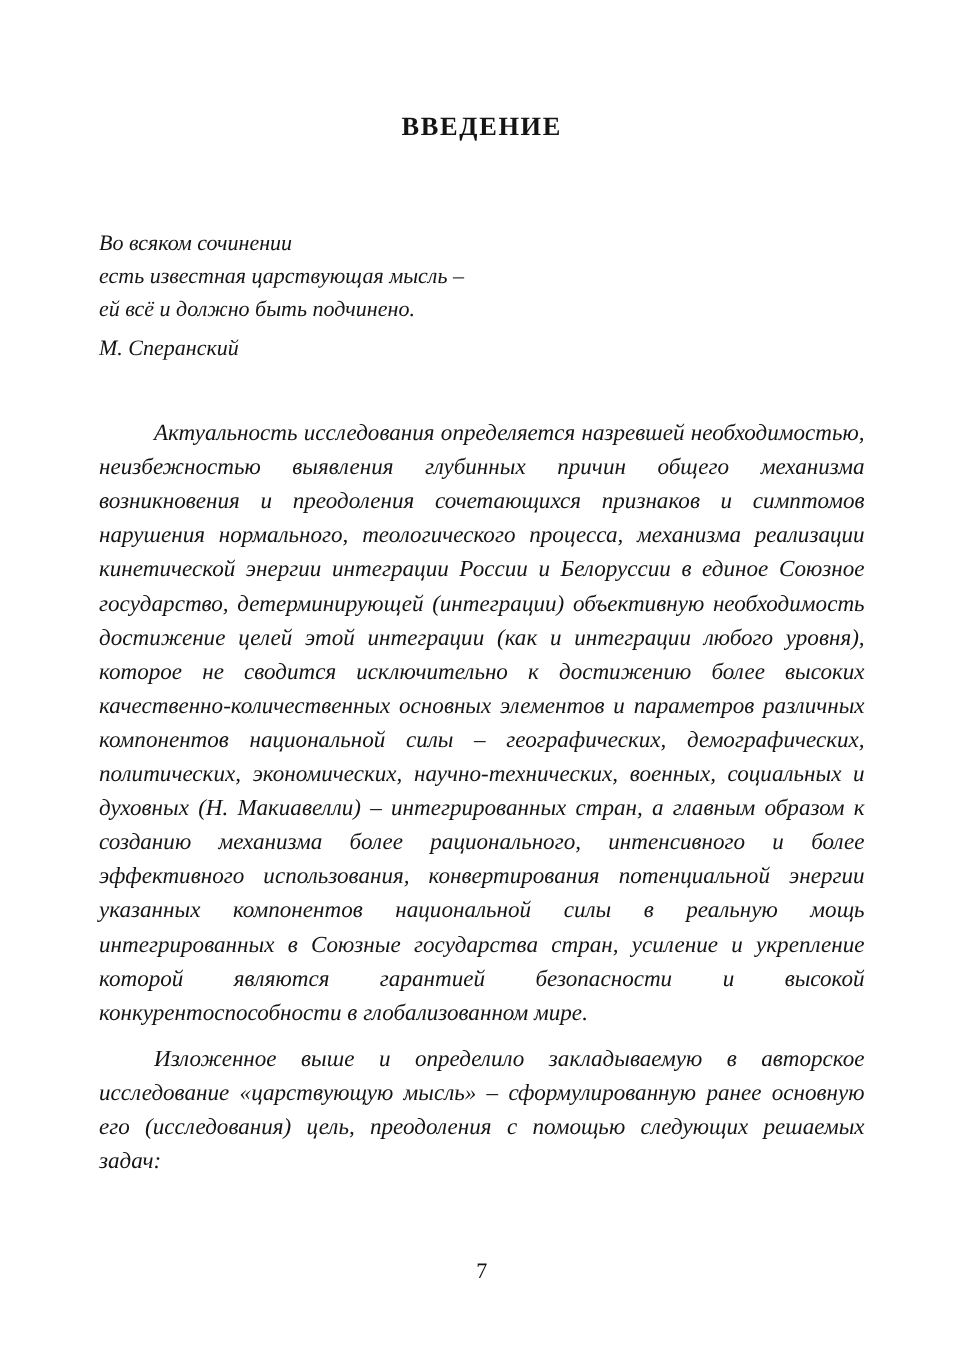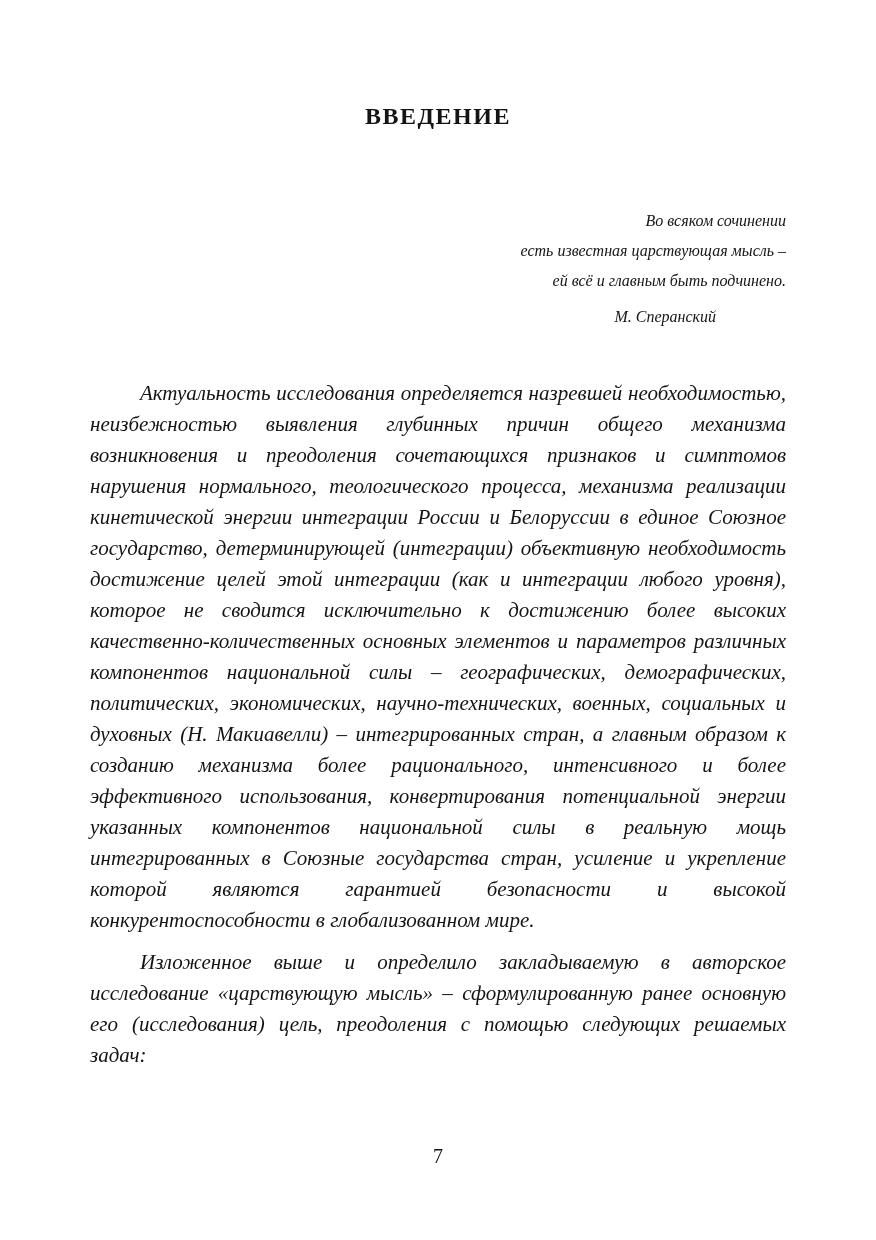--- a/index.html
+++ b/index.html
@@ -23,23 +23,22 @@
   .chapter-title {
     margin: 0;
     padding-top: 103px;
     text-align: center;
     font-size: 24px;
     font-weight: bold;
     letter-spacing: 1.5px;
   }
   .epigraph {
     margin-top: 76px;
-    text-align: right;
     font-style: italic;
-    font-size: 16px;
+    font-size: 20px;
     line-height: 30px;
   }
   .epigraph-line {
     white-space: nowrap;
   }
   .epigraph-author {
     padding-right: 70px;
     margin-top: 6px;
     white-space: nowrap;
   }
@@ -70,21 +69,21 @@
 <body>
 
 <div class="page">
   <div class="content">
 
     <h1 class="chapter-title">ВВЕДЕНИЕ</h1>
 
     <div class="epigraph">
       <div class="epigraph-line">Во всяком сочинении</div>
       <div class="epigraph-line">есть известная царствующая мысль –</div>
-      <div class="epigraph-line">ей всё и главным быть подчинено.</div>
+      <div class="epigraph-line">ей всё и должно быть подчинено.</div>
       <div class="epigraph-author">М. Сперанский</div>
     </div>
 
     <div class="body-text">
       <p class="para">Актуальность исследования определяется назревшей необходимостью, неизбежностью выявления глубинных причин общего механизма возникновения и преодоления сочетающихся признаков и симптомов нарушения нормального, теологического процесса, механизма реализации кинетической энергии интеграции России и Белоруссии в единое Союзное государство, детерминирующей (интеграции) объективную необходимость достижение целей этой интеграции (как и интеграции любого уровня), которое не сводится исключительно к достижению более высоких качественно-количественных основных элементов и параметров различных компонентов национальной силы – географических, демографических, политических, экономических, научно-технических, военных, социальных и духовных (Н. Макиавелли) – интегрированных стран, а главным образом к созданию механизма более рационального, интенсивного и более эффективного использования, конвертирования потенциальной энергии указанных компонентов национальной силы в реальную мощь интегрированных в Союзные государства стран, усиление и укрепление которой являются гарантией безопасности и высокой конкурентоспособности в глобализованном мире.</p>
       <p class="para">Изложенное выше и определило закладываемую в авторское исследование «царствующую мысль» – сформулированную ранее основную его (исследования) цель, преодоления с помощью следующих решаемых задач:</p>
     </div>
 
   </div>
 

